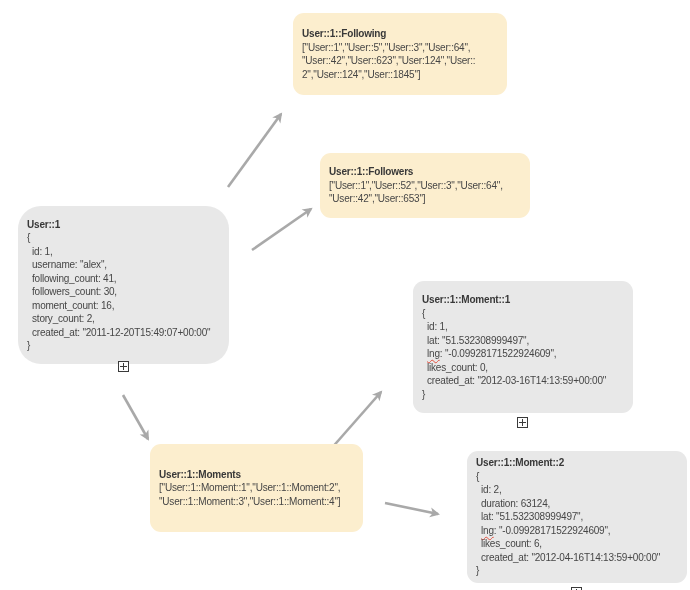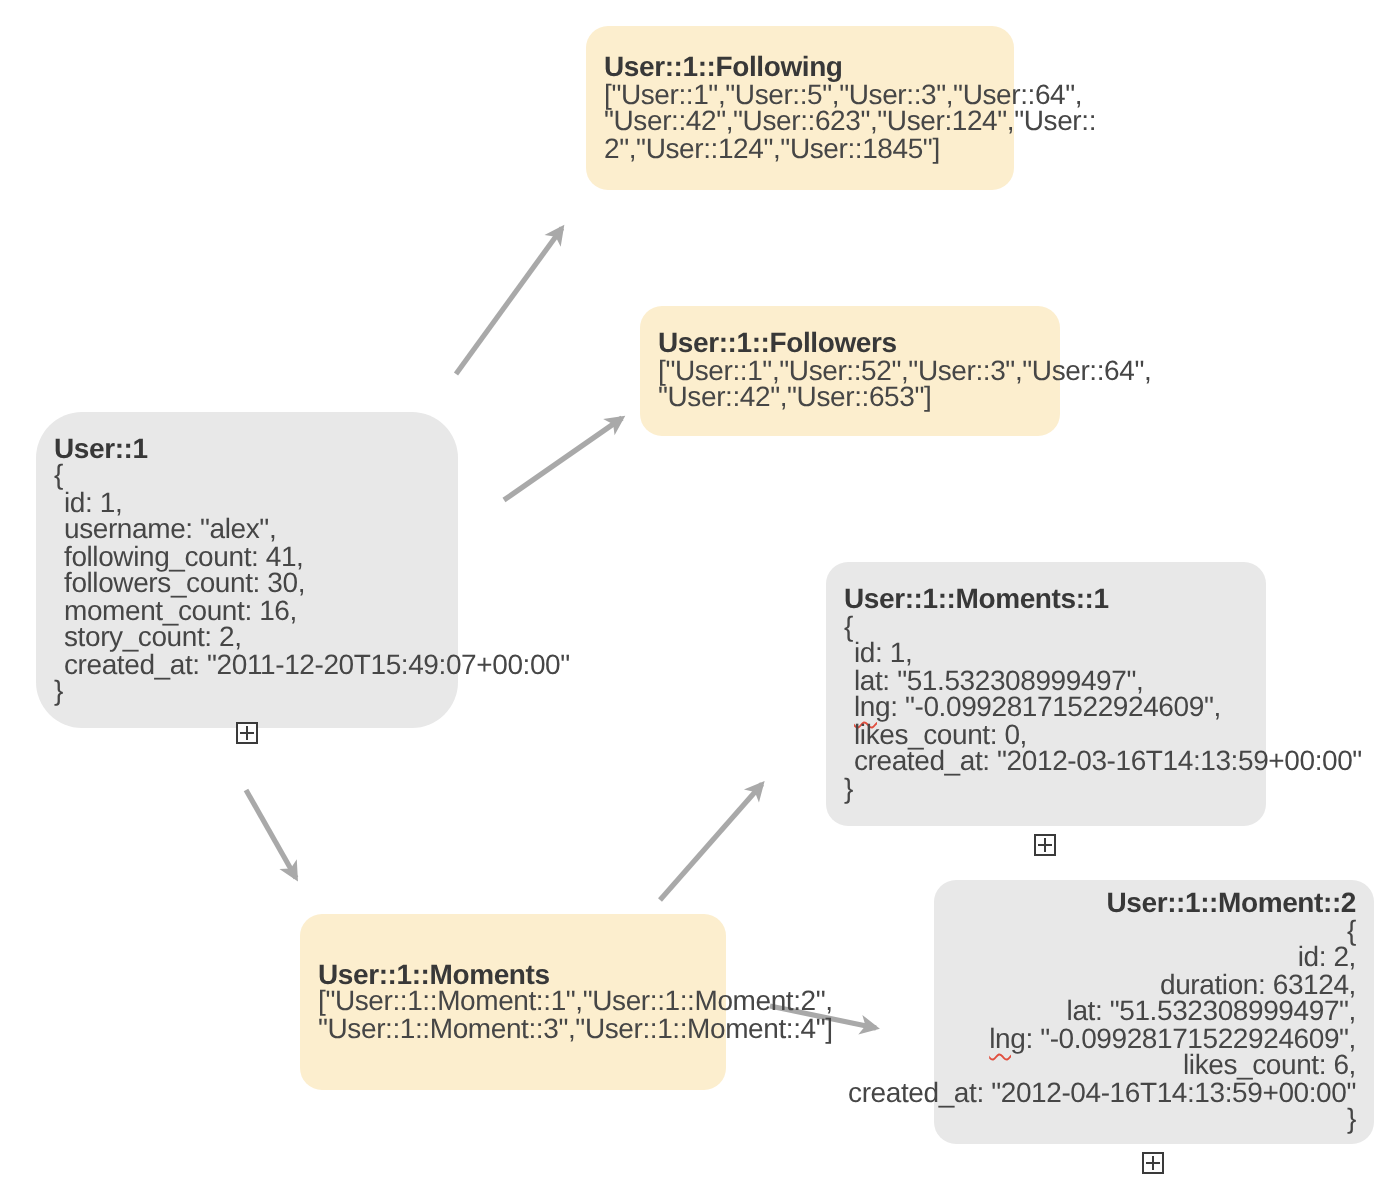--- a/index.html
+++ b/index.html
@@ -18,21 +18,21 @@
     width: 690px; height: 590px;
   }
   .node {
     position: absolute;
     box-sizing: border-box;
     border-radius: 11px;
     padding: 0 9px;
     display: flex;
     flex-direction: column;
     justify-content: center;
-    font-size: 14px;
+    font-size: 10px;
     line-height: 13.5px;
     letter-spacing: -0.2px;
     white-space: nowrap;
   }
   .node.cream { background: #fceece; }
   .node.gray  { background: #e8e8e8; }
   .node-title { font-weight: bold; color: #383838; }
   .node-line  { color: #464646; }
   .indent     { padding-left: 5px; }
   .lng-key {
@@ -59,22 +59,22 @@
   .plus-box::after {
     content: ""; position: absolute;
     top: 4px; left: 1px; width: 7px; height: 1px;
     background: #3a3a3a;
   }
   
   #node-following { left: 293px; top: 13px;  width: 214px; height: 82px; }
   #node-followers { left: 320px; top: 153px; width: 210px; height: 65px; }
   #node-user1     { left: 18px;  top: 206px; width: 211px; height: 158px; border-radius: 23px; }
   #node-moment1   { left: 413px; top: 281px; width: 220px; height: 132px; }
-  #node-moments   { left: 150px; top: 457px; width: 213px; height: 88px; }
-  #node-moment2   { left: 467px; top: 440px; width: 220px; height: 132px; align-items: flex-end; }
+  #node-moments   { left: 150px; top: 444px; width: 213px; height: 88px; }
+  #node-moment2   { left: 467px; top: 451px; width: 220px; height: 132px; }
   #node-user1   .plus-box { bottom: -8px; }
   #node-moment1 .plus-box { bottom: -15px; }
   #node-moment2 .plus-box { bottom: -15px; }
 </style>
 </head>
 <body>
 
 <div class="canvas">
 
   <svg class="edges" width="690" height="590" viewBox="0 0 690 590" xmlns="http://www.w3.org/2000/svg">
@@ -113,21 +113,21 @@
     <div class="node-line indent">following_count: 41,</div>
     <div class="node-line indent">followers_count: 30,</div>
     <div class="node-line indent">moment_count: 16,</div>
     <div class="node-line indent">story_count: 2,</div>
     <div class="node-line indent">created_at: "2011-12-20T15:49:07+00:00"</div>
     <div class="node-line">}</div>
     <span class="plus-box"></span>
   </div>
 
   <div class="node gray" id="node-moment1">
-    <div class="node-title">User::1::Moments::1</div>
+    <div class="node-title">User::1::Moment::1</div>
     <div class="node-line">{</div>
     <div class="node-line indent">id: 1,</div>
     <div class="node-line indent">lat: "51.532308999497",</div>
     <div class="node-line indent"><span class="lng-key">lng</span><span>: "-0.09928171522924609",</span></div>
     <div class="node-line indent">likes_count: 0,</div>
     <div class="node-line indent">created_at: "2012-03-16T14:13:59+00:00"</div>
     <div class="node-line">}</div>
     <span class="plus-box"></span>
   </div>
 

